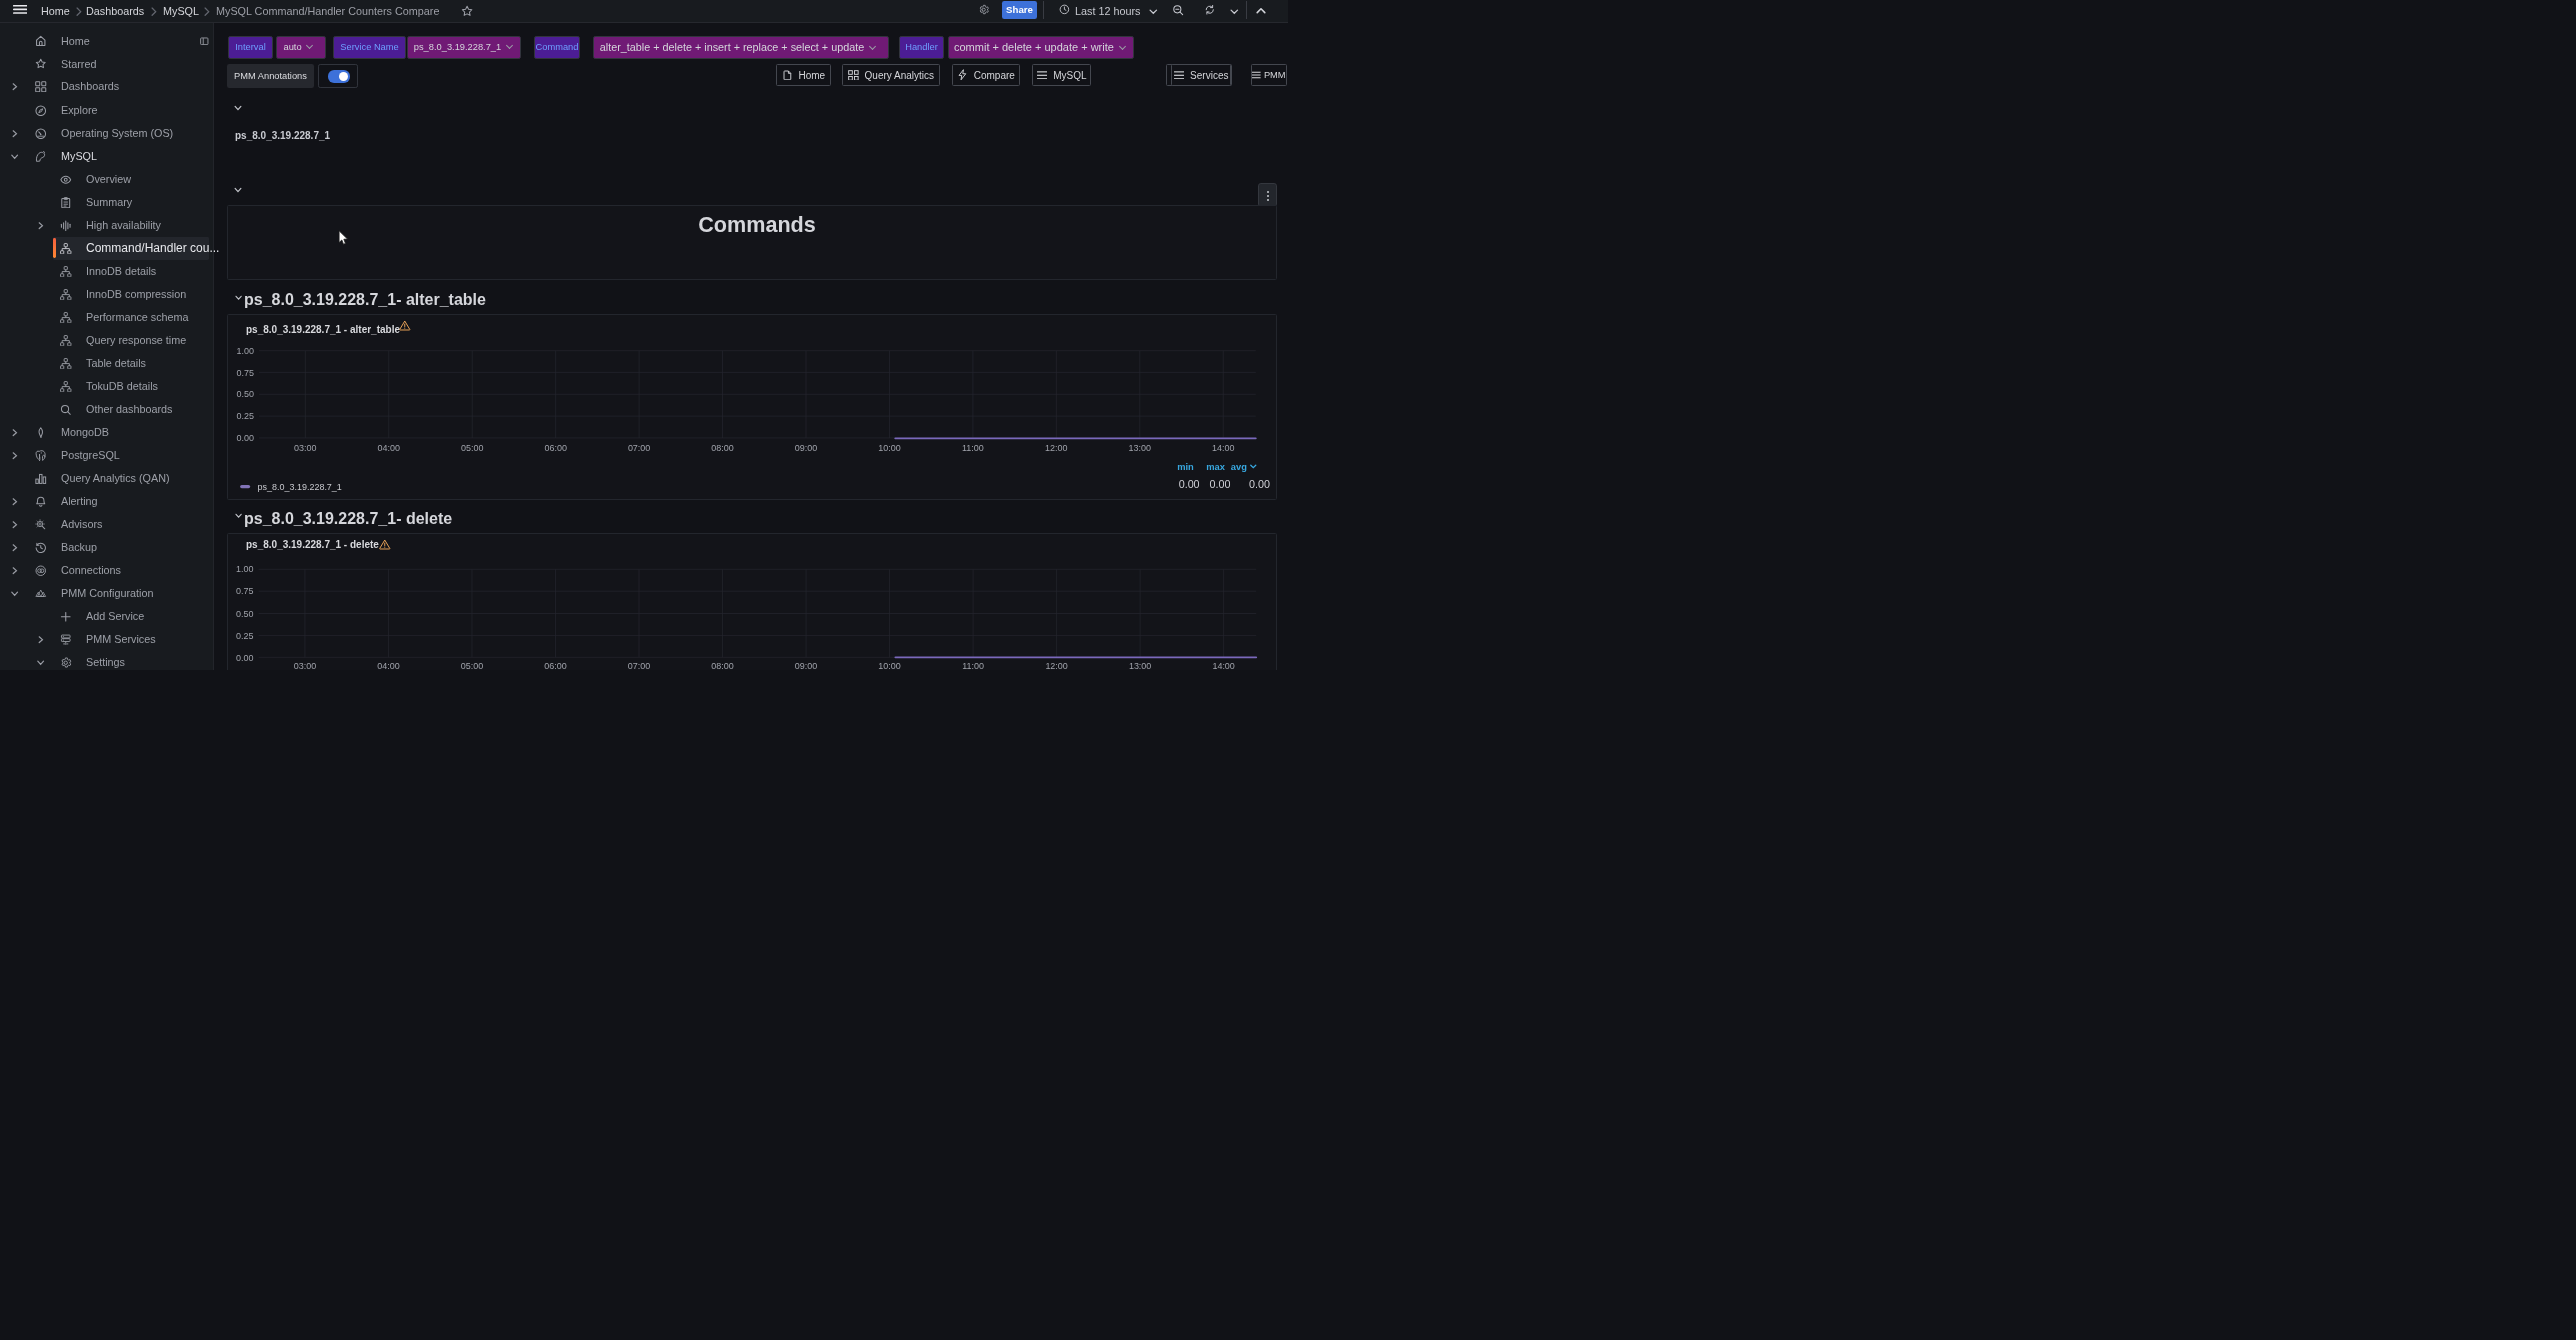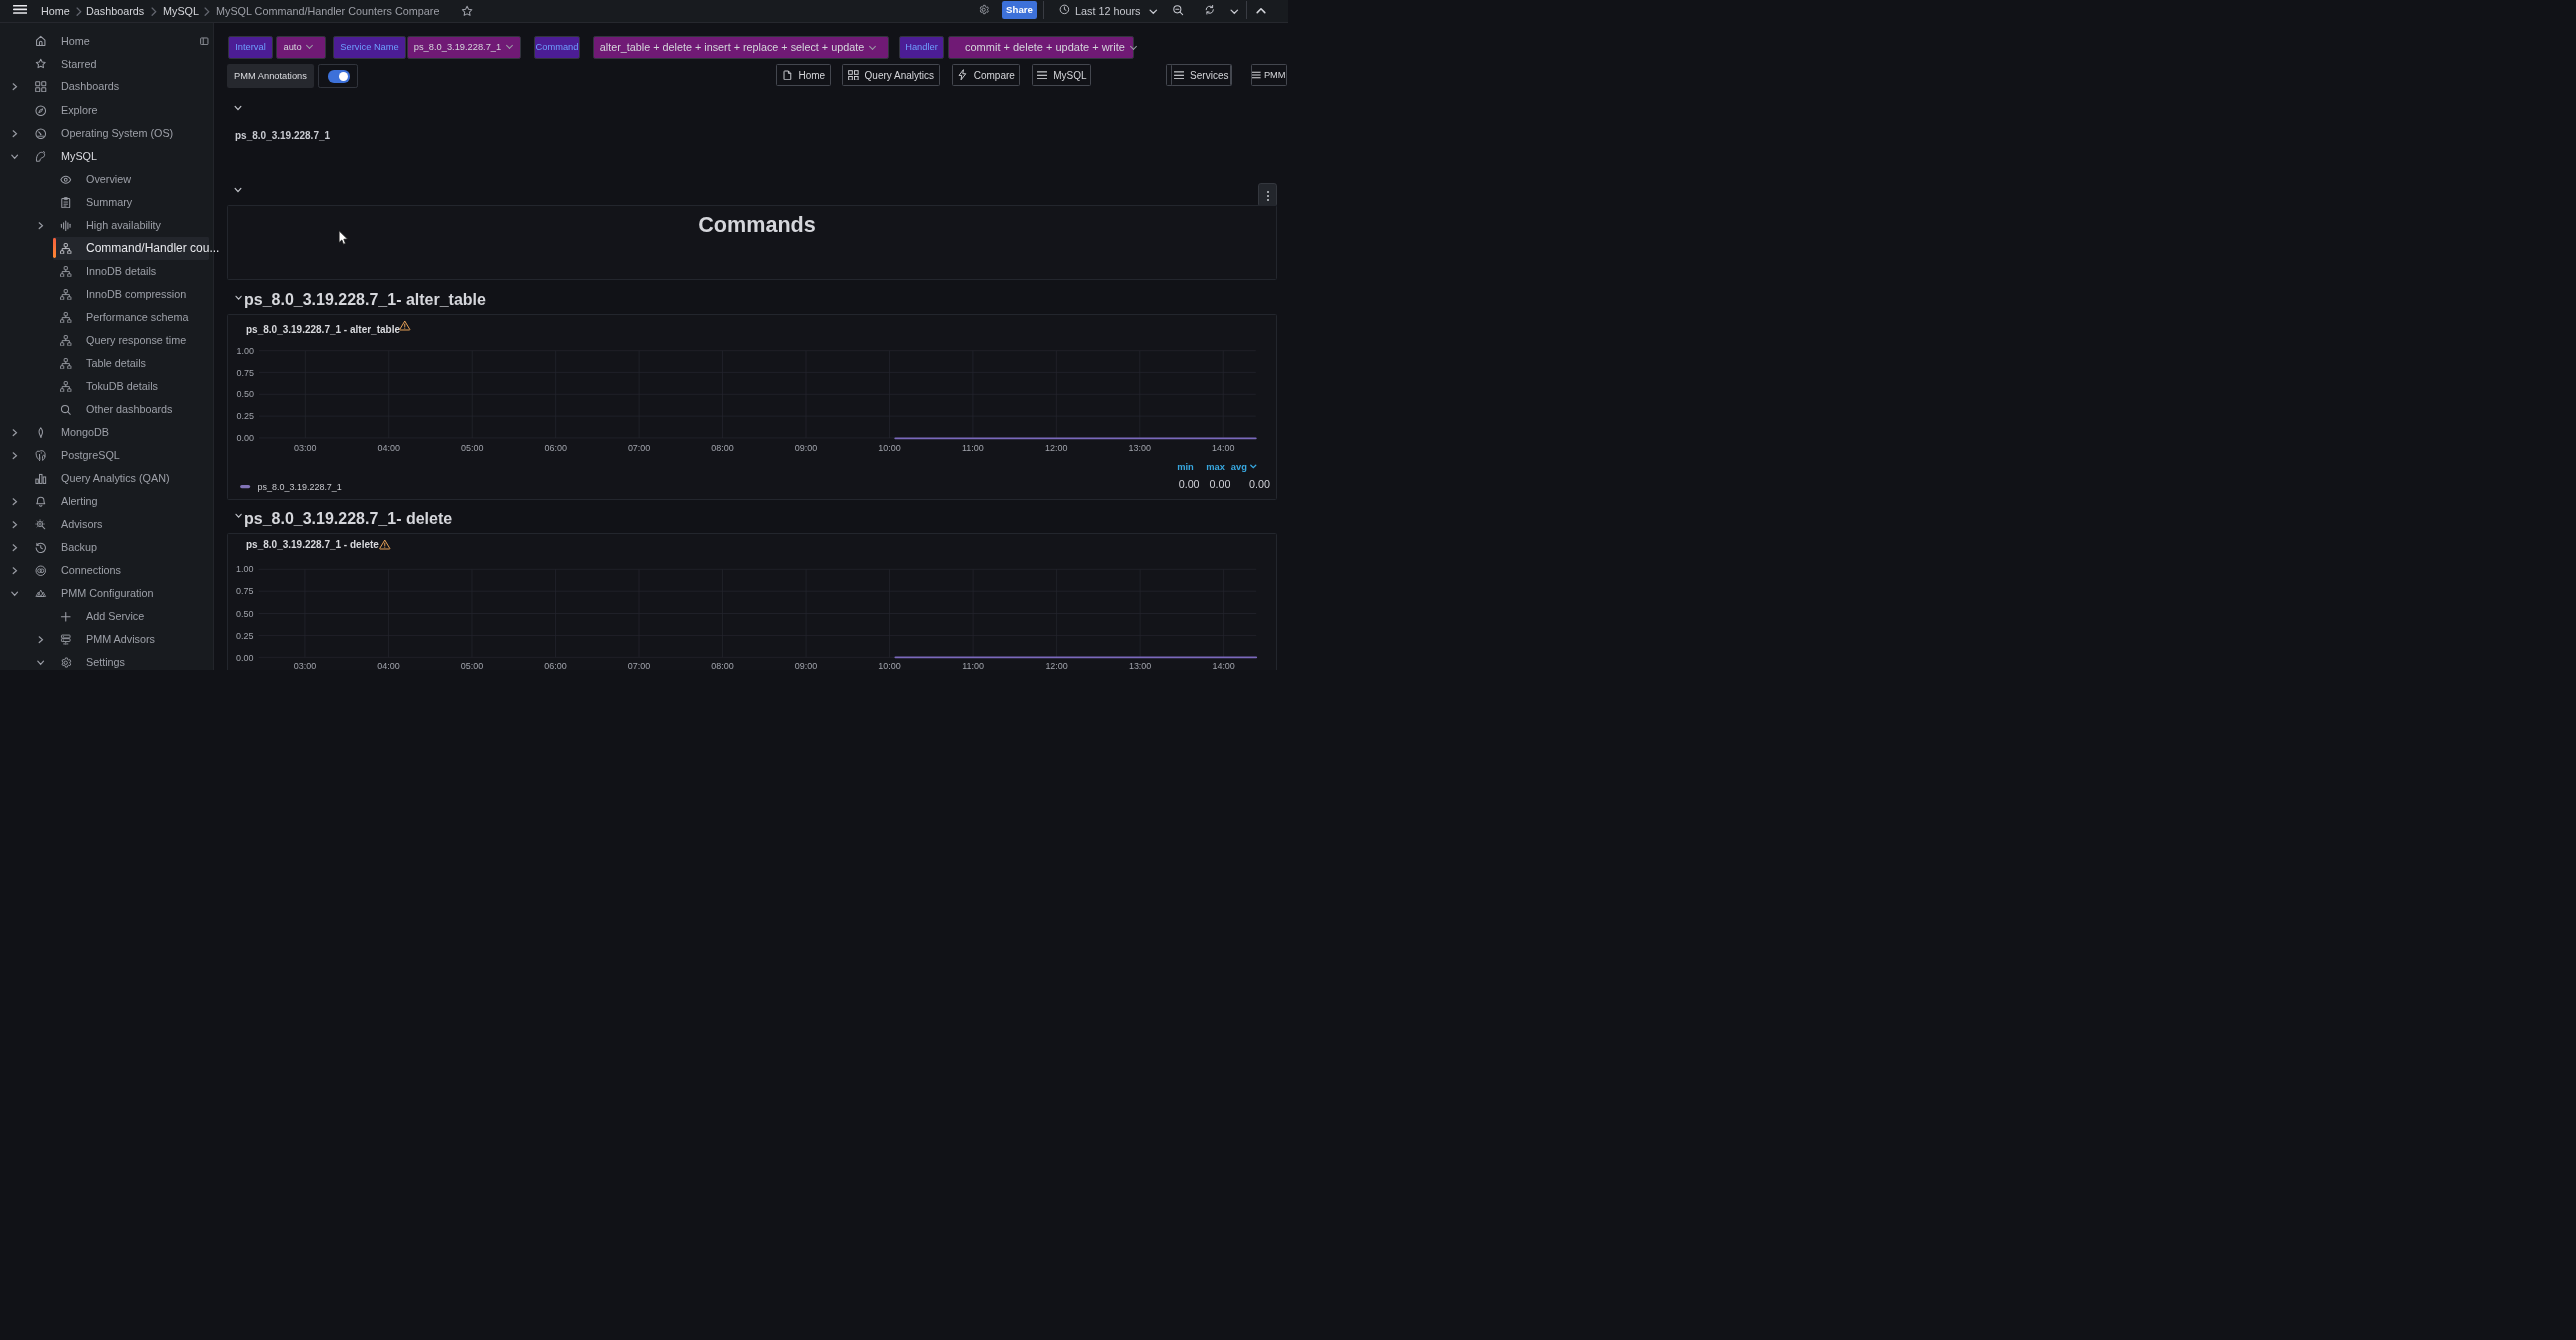--- a/index.html
+++ b/index.html
@@ -398,42 +398,42 @@
             <rect x="2" y="6.5" width="12" height="4" rx="1"></rect>
             <path d="M8 10.5v2.2"></path>
             <circle cx="8" cy="13.8" r="1" fill="currentColor" stroke="none"></circle>
             <path d="M4.5 13.8H7M9 13.8h2.5"></path>
           </g>
           <g fill="currentColor">
             <circle cx="4.6" cy="3.5" r=".8"></circle>
             <circle cx="4.6" cy="8.5" r=".8"></circle>
           </g>
         </svg>
-      <span class="nlabel" style="left:86px">PMM Advisors</span>
+      <span class="nlabel" style="left:86px">PMM Services</span>
     </div>
     <div class="nav" style="top:628px">
       <svg class="chev" style="left:36px" viewBox="0 0 13 13">
           <path d="M2.5 4.5 L6.5 9 L10.5 4.5" stroke="currentColor" stroke-width="1.7" fill="none" stroke-linecap="round"></path>
         </svg>
       <svg class="nicon" style="left:60px" viewBox="0 0 24 24">
           <path fill="none" stroke="currentColor" stroke-width="1.9" d="M12 8.5a3.5 3.5 0 1 0 0 7 3.5 3.5 0 0 0 0-7zm8.6 3.5a8.6 8.6 0 0 0-.12-1.4l2.1-1.63-2-3.46-2.48 1a8.6 8.6 0 0 0-2.42-1.4L15.3 2h-4l-.38 2.64a8.6 8.6 0 0 0-2.42 1.4l-2.48-1-2 3.46 2.1 1.63a8.6 8.6 0 0 0 0 2.8l-2.1 1.63 2 3.46 2.48-1a8.6 8.6 0 0 0 2.42 1.4l.38 2.64h4l.38-2.64a8.6 8.6 0 0 0 2.42-1.4l2.48 1 2-3.46-2.1-1.63c.08-.46.12-.92.12-1.4z"></path>
         </svg>
       <span class="nlabel" style="left:86px">Settings</span>
     </div>
   </div>
   <div id="content">
 
     <div class="fbox flabel" style="left:228px;top:36px;width:45px">Interval</div>
     <div class="fbox fval" style="left:276px;top:36px;width:50px;padding-left:6.5px">auto<span class="caret"></span></div>
     <div class="fbox flabel" style="left:333px;top:36px;width:73px">Service Name</div>
     <div class="fbox fval" style="left:407px;top:36px;width:114px;padding-left:5.8px;font-size:9.3px">ps_8.0_3.19.228.7_1<span class="caret"></span></div>
     <div class="fbox flabel" style="left:534px;top:36px;width:46px">Command</div>
     <div class="fbox fval" style="left:593px;top:36px;width:296px;padding-left:5.8px;font-size:10.8px">alter_table + delete + insert + replace + select + update<span class="caret"></span></div>
     <div class="fbox flabel" style="left:899px;top:36px;width:45px">Handler</div>
-    <div class="fbox fval" style="left:948px;top:36px;width:186px;padding-left:16px;font-size:11px">commit + delete + update + write<span class="caret"></span></div>
+    <div class="fbox fval" style="left:948px;top:36px;width:186px;padding-left:5px;font-size:11px">commit + delete + update + write<span class="caret"></span></div>
 
     <div class="abs" style="left:227px;top:64px;width:87px;height:24px;background:#26282e;border-radius:2.2px;color:#dcdde1;font-size:9.3px;font-weight:500;line-height:24px;text-align:center">PMM Annotations</div>
     <div class="abs" style="left:318px;top:64px;width:40px;height:24px;border:0.7px solid #31343c;border-radius:2.2px">
       <div class="abs" style="left:8.6px;top:5.4px;width:22px;height:12.2px;background:#3d71d9;border-radius:6.1px">
         <div class="abs" style="right:1.4px;top:1.4px;width:9.3px;height:9.3px;background:#fff;border-radius:50%"></div>
       </div>
     </div>
     <div class="btn" style="left:776px;width:55px">
       <svg width="10.8" height="10.8" viewBox="0 0 16 16">
           <path d="M9.5 1.5H4a1 1 0 0 0-1 1v11a1 1 0 0 0 1 1h8a1 1 0 0 0 1-1V5z" fill="none" stroke="#d5d6da" stroke-width="1.4" stroke-linejoin="round"></path>

